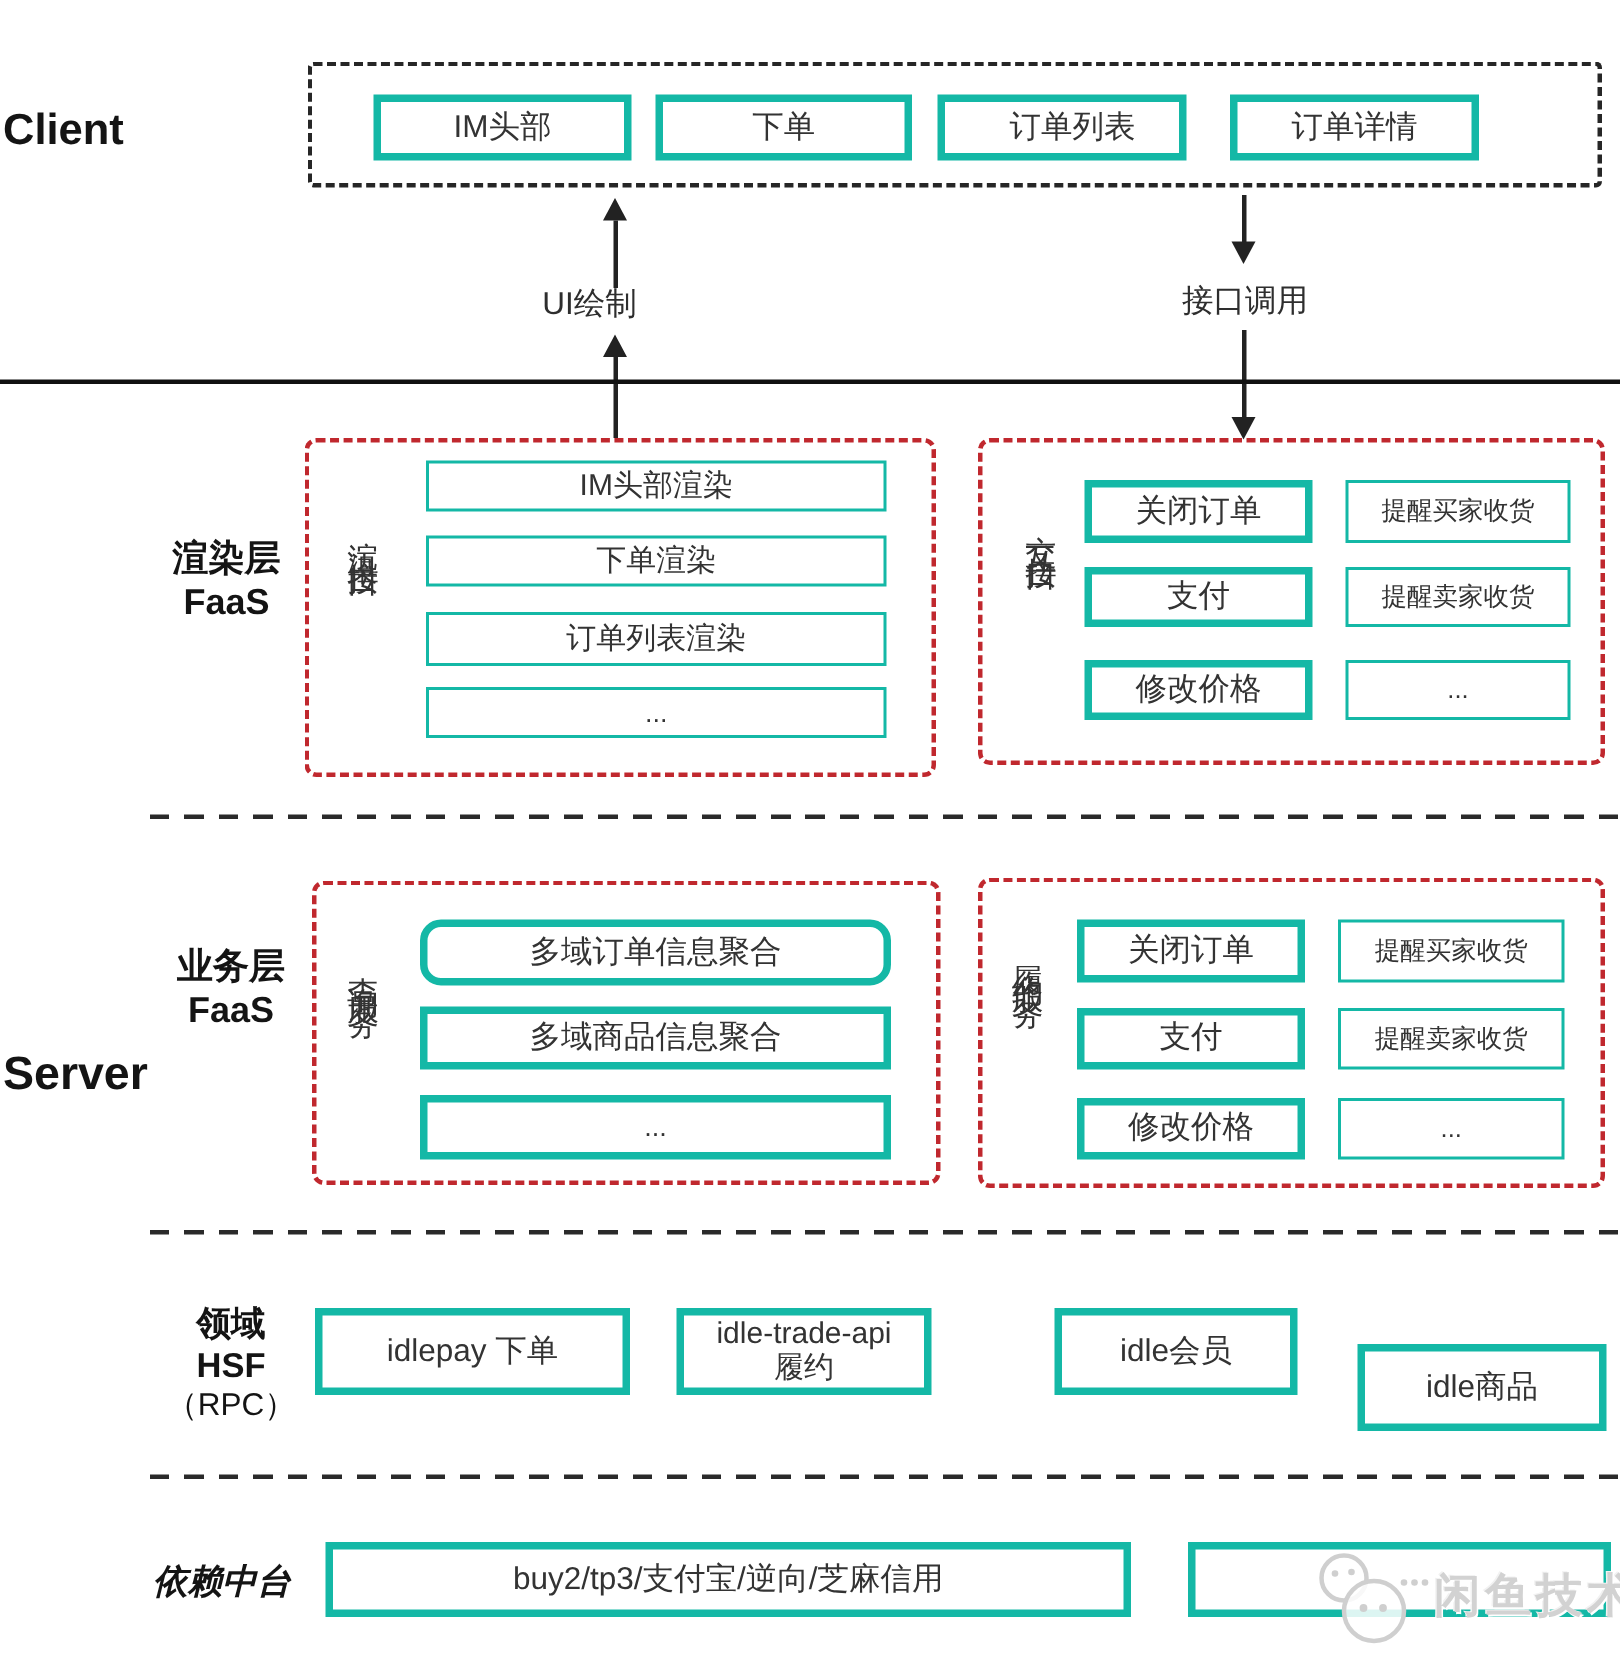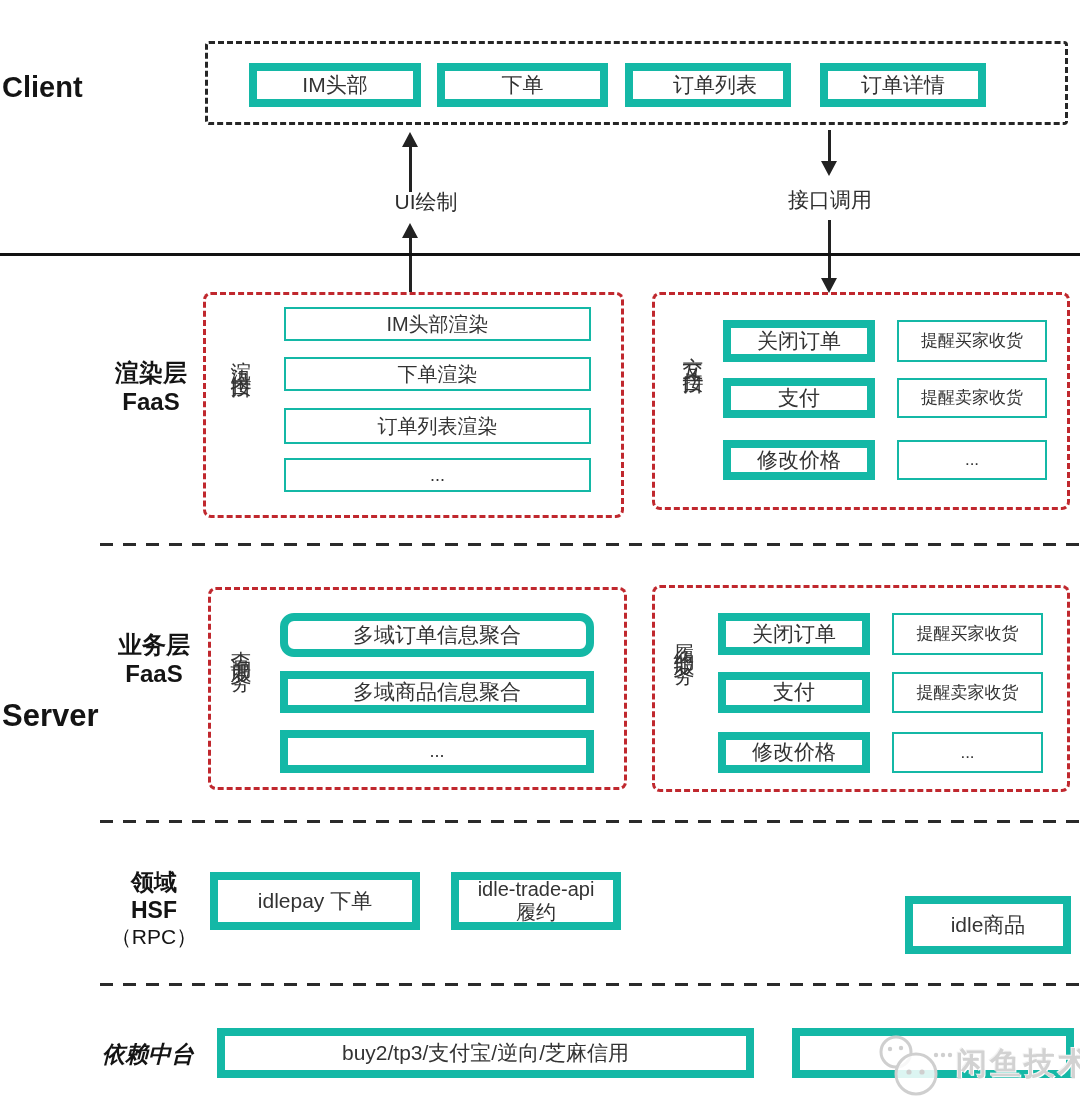--- a/index.html
+++ b/index.html
@@ -1,18 +1,18 @@
 <!DOCTYPE html>
 <html><head>
 <meta charset="utf-8">
 <style>
   html,body{margin:0;padding:0;background:#fff;}
   .canvas{position:relative;width:1080px;height:1118px;background:#fff;overflow:hidden;
           font-family:"Liberation Sans","DejaVu Sans",sans-serif;}
-  .wbox{position:absolute;box-sizing:border-box;background:#fff;border:8px solid #14b8a6;
+  .wbox{position:absolute;box-sizing:border-box;background:#fff;border:5px solid #14b8a6;
         display:flex;align-items:center;justify-content:center;text-align:center;
         color:#333;font-size:21px;line-height:1.15;}
   .wbox.small{border-width:2px;font-size:17px;}
   .reddash{position:absolute;box-sizing:border-box;border:3px dashed #c0282e;border-radius:8px;background:transparent;}
   .blkdash{position:absolute;box-sizing:border-box;border:3px dashed #262626;border-radius:4px;}
   .sep{position:absolute;height:3px;background:repeating-linear-gradient(90deg,#2a2a2a 0 13px,transparent 13px 23px);}
   .solidline{position:absolute;height:3px;background:#111;}
   .vline{position:absolute;width:3px;background:#222;}
   .arr-up{position:absolute;width:0;height:0;border-left:8px solid transparent;border-right:8px solid transparent;border-bottom:15px solid #222;}
   .arr-down{position:absolute;width:0;height:0;border-left:8px solid transparent;border-right:8px solid transparent;border-top:15px solid #222;}
@@ -34,21 +34,21 @@
 
   <div class="blkdash" style="left:205px;top:41px;width:863px;height:84px;"></div>
 
   <div class="wbox" style="left:249px;top:63px;width:172px;height:44px;">IM头部</div>
   <div class="wbox" style="left:437px;top:63px;width:171px;height:44px;">下单</div>
   <div class="wbox" style="left:625px;top:63px;width:166px;height:44px;padding-left:14px;">订单列表</div>
   <div class="wbox" style="left:820px;top:63px;width:166px;height:44px;">订单详情</div>
 
   <div class="arr-up" style="left:402px;top:132px;"></div>
   <div class="vline" style="left:409px;top:147px;height:45px;"></div>
-  <div class="flowlabel" style="left:361px;top:188px;width:130px;text-align:center;">UI绘制</div>
+  <div class="flowlabel" style="left:328px;top:188px;width:130px;text-align:center;">UI绘制</div>
   <div class="arr-up" style="left:402px;top:223px;"></div>
   <div class="vline" style="left:409px;top:237px;height:55px;"></div>
 
   <div class="vline" style="left:828px;top:130px;height:32px;"></div>
   <div class="arr-down" style="left:821px;top:161px;"></div>
   <div class="flowlabel" style="left:765px;top:186px;width:130px;">接口调用</div>
   <div class="vline" style="left:828px;top:220px;height:59px;"></div>
   <div class="arr-down" style="left:821px;top:278px;"></div>
 
   <div class="solidline" style="left:0;top:253px;width:1080px;"></div>
@@ -105,20 +105,23 @@
     <div style="font-weight:400;font-size:21px;">（RPC）</div>
   </div>
 
   <div class="wbox" style="left:210px;top:872px;width:210px;height:58px;">
     <span>idlepay 下单</span>
   </div>
   <div class="wbox" style="left:451px;top:872px;width:170px;height:58px;flex-direction:column;font-size:20px;">
     <span>idle-trade-api</span>
     <span>履约</span>
   </div>
+  <div class="wbox" style="left:703px;top:872px;width:162px;height:58px;">
+    <span>idle会员</span>
+  </div>
   <div class="wbox" style="left:905px;top:872px;width:166px;height:58px;margin-top:24px;">
     <span>idle商品</span>
   </div>
 
   <div class="sep" style="left:100px;top:983px;width:980px;"></div>
 
   <div class="biglabel" style="left:102px;top:1039px;font-size:23px;font-style:italic;">依赖中台</div>
   <div class="wbox" style="left:217px;top:1028px;width:537px;height:50px;">buy2/tp3/支付宝/逆向/芝麻信用</div>
   <div class="wbox" style="left:792px;top:1028px;width:282px;height:50px;"></div>
 

